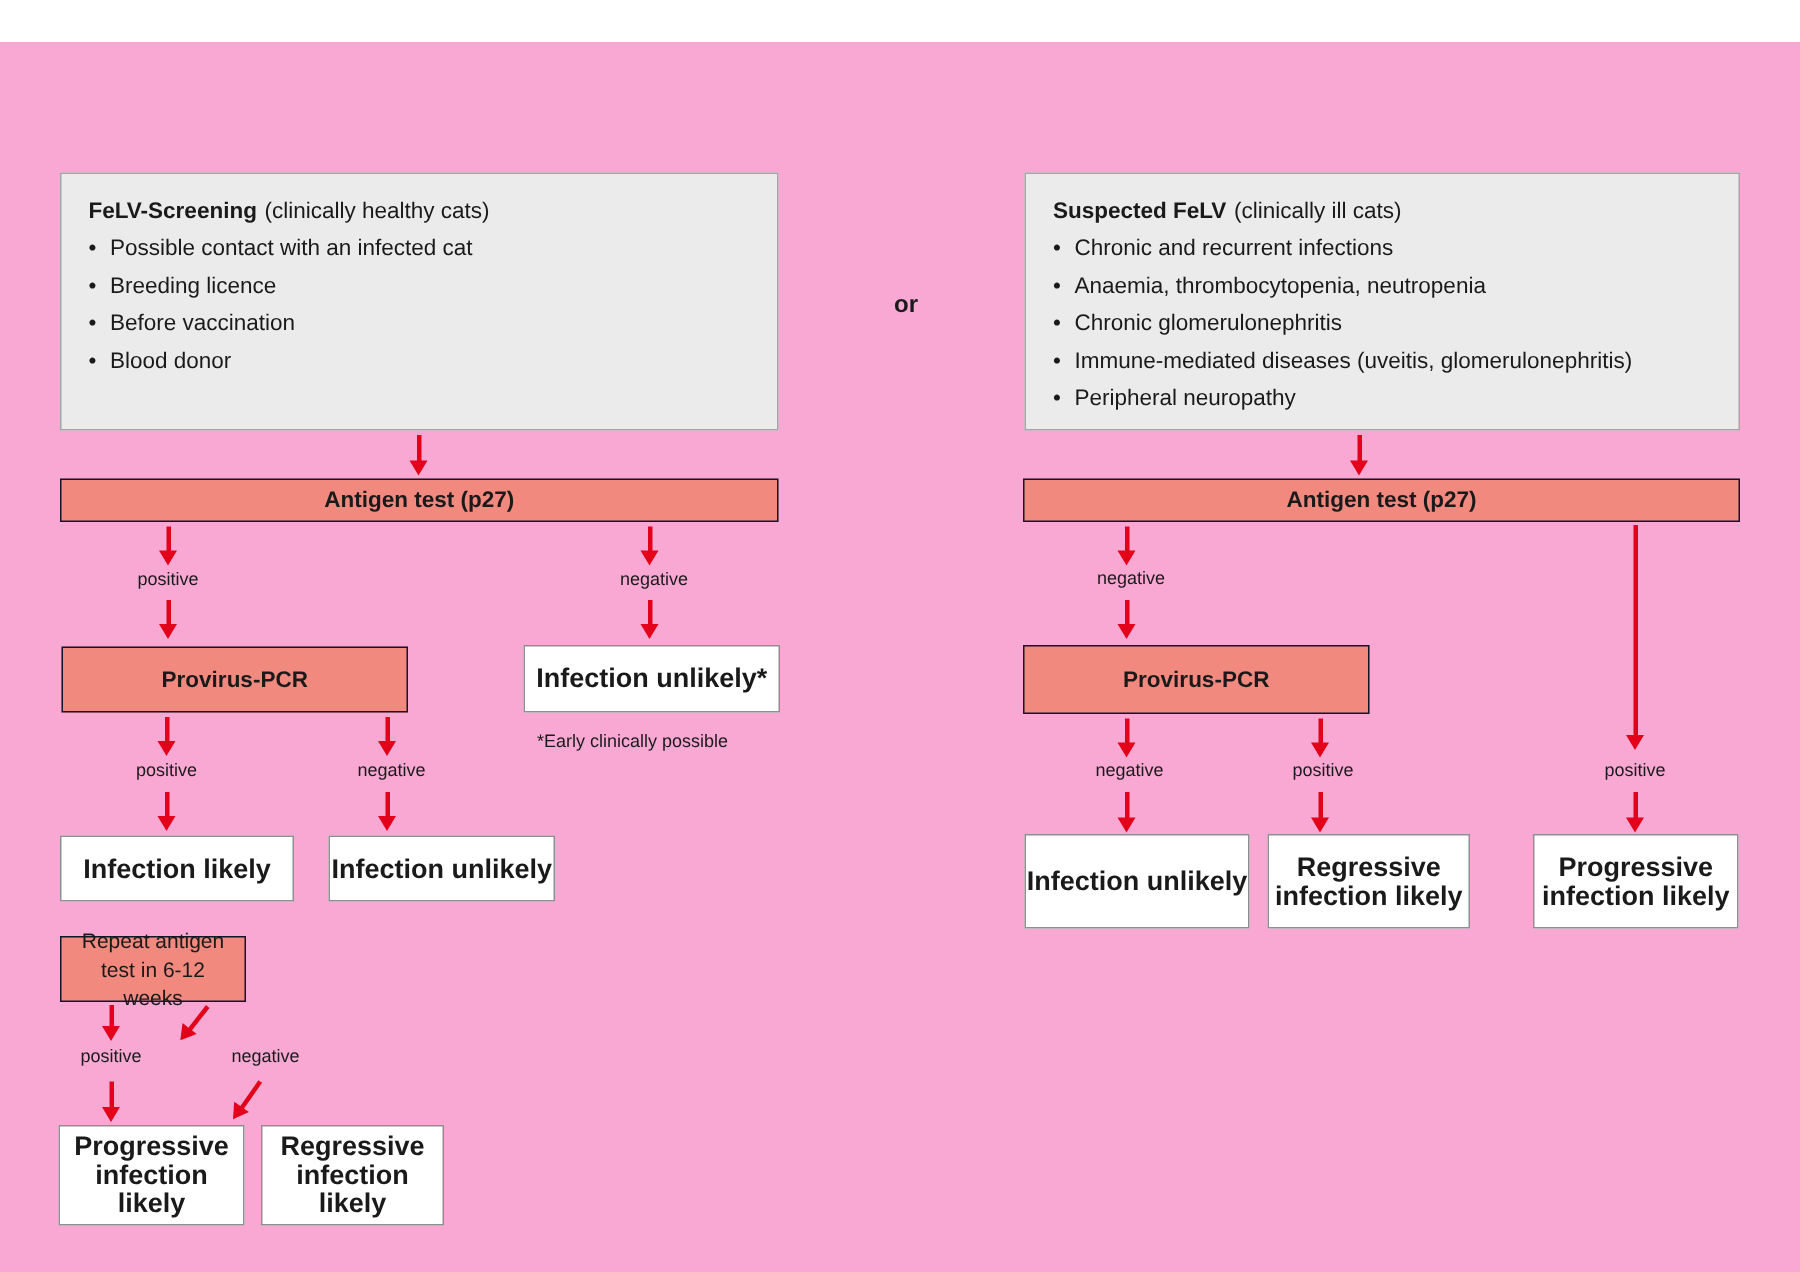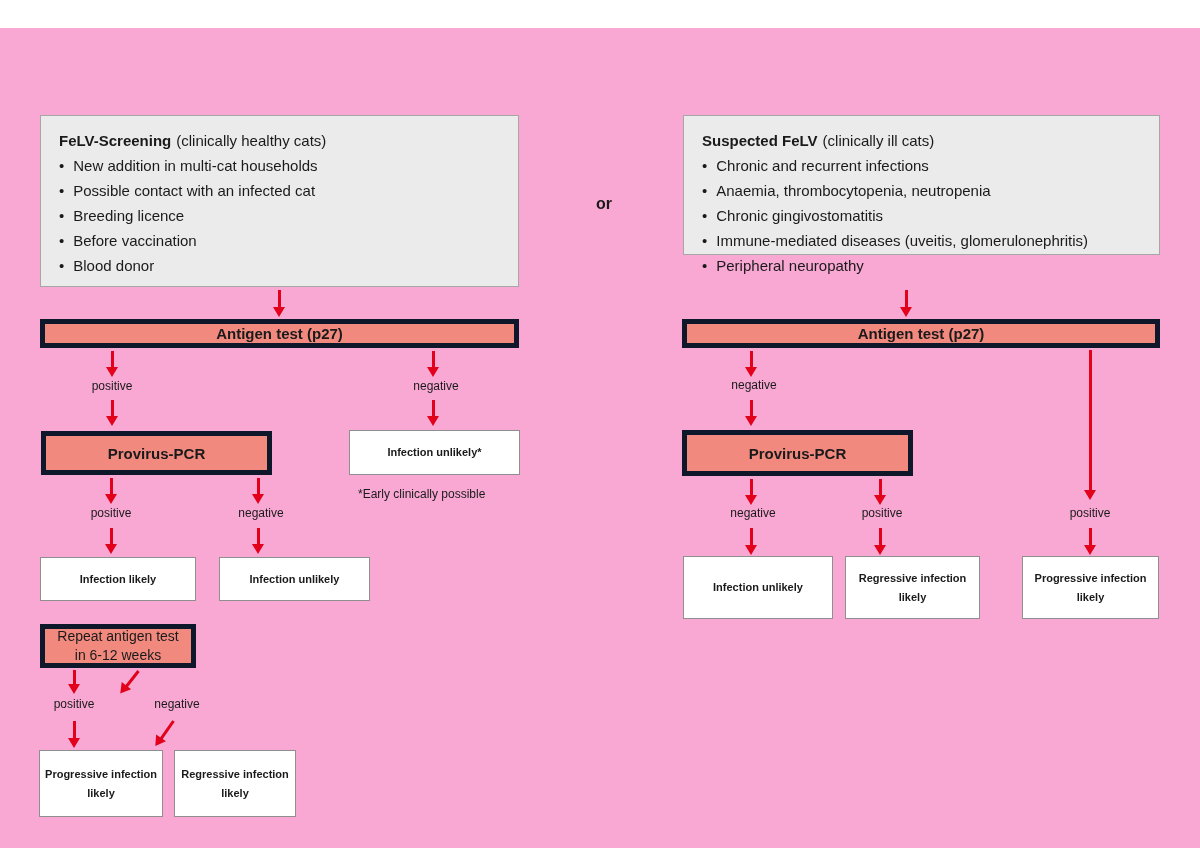--- a/index.html
+++ b/index.html
@@ -4,24 +4,24 @@
 <style>
   html,body { margin:0; padding:0; background:#fff; }
   #stage {
     position:relative; width:1200px; height:848px; background:#f9a8d4;
     font-family:Liberation Sans, sans-serif; color:#1a1a1a; overflow:hidden;margin-top:28px;
   }
   .box { position:absolute; box-sizing:border-box; display:flex; flex-direction:column;
          align-items:center; justify-content:center; text-align:center; }
   .gray   { background:#ebebeb; border:1px solid #a6a6a6; display:block; text-align:left;
             padding:12px 18px; font-size:15px; line-height:25px; }
-  .salmon { background:#f2897f; border:5px solid #0f172a; }
+  .salmon { background:#f2897f; border:1px solid #0f172a; }
   .white  { background:#ffffff; border:1px solid #8f8f8f; }
   .bold   { font-weight:bold; }
-  .boxlbl { font-weight:bold; font-size:11px; line-height:19px; }
+  .boxlbl { font-weight:bold; font-size:18px; line-height:19px; }
   .barlbl { font-weight:bold; font-size:15px; }
   .repeatlbl { font-weight:normal; font-size:14px; line-height:19px; padding:0 6px; }
   .sub { margin-left:5px; font-weight:normal; }
   .bullet::before { content:"•"; margin-right:9px; }
   .lbl { position:absolute; transform:translateX(-50%); font-size:12px; white-space:nowrap; }
   .footnote { position:absolute; font-size:12px; }
   .orlbl { position:absolute; transform:translateX(-50%); font-size:16px; font-weight:bold; }
   
   .arrow { position:absolute; width:13px; transform-origin:top center; }
   .arrow .shaft { position:absolute; left:5px; top:0; bottom:8px; width:3px; background:#e2001a; }
@@ -29,21 +29,20 @@
                   border-left:6.5px solid transparent; border-right:6.5px solid transparent;
                   border-top:10px solid #e2001a; }
 </style>
 </head>
 <body>
 
 <div id="stage">
 
   <div class="box gray" style="left:40px; top:87px; width:479px; height:172px;">
     <div><span class="bold">FeLV-Screening</span><span class="sub">(clinically healthy cats)</span></div>
-    <div class="bullet">New addition in multi-cat households</div>
     <div class="bullet">Possible contact with an infected cat</div>
     <div class="bullet">Breeding licence</div>
     <div class="bullet">Before vaccination</div>
     <div class="bullet">Blood donor</div>
   </div>
 
   <div class="orlbl" style="left:604px; top:167px;">or</div>
 
   <div class="arrow" style="left:272.5px; top:262px; height:27px;">
       <div class="shaft"></div>
@@ -103,21 +102,21 @@
       <div class="head"></div>
     </div>
 
   <div class="box white" style="left:40px; top:529px; width:156px; height:44px;">
     <span class="boxlbl">Infection likely</span>
   </div>
   <div class="box white" style="left:219px; top:529px; width:151px; height:44px;">
     <span class="boxlbl">Infection unlikely</span>
   </div>
 
-  <div class="box salmon" style="left:40px; top:596px; width:156px; height:44px;">
+  <div class="box salmon" style="left:40px; top:596px; width:124px; height:44px;">
     <span class="repeatlbl">Repeat antigen test in 6-12 weeks</span>
   </div>
 
   <div class="arrow" style="left:67.5px; top:642px; height:24px;">
       <div class="shaft"></div>
       <div class="head"></div>
     </div>
   <div class="lbl" style="left:74px; top:669px;">positive</div>
   <div class="arrow" style="left:67.5px; top:693px; height:27px;">
       <div class="shaft"></div>
@@ -134,25 +133,25 @@
       <div class="head"></div>
     </div>
 
   <div class="box white" style="left:39px; top:722px; width:124px; height:67px;">
     <span class="boxlbl">Progressive infection likely</span>
   </div>
   <div class="box white" style="left:174px; top:722px; width:122px; height:67px;">
     <span class="boxlbl">Regressive infection likely</span>
   </div>
 
-  <div class="box gray" style="left:683px; top:87px; width:477px; height:140px;">
+  <div class="box gray" style="left:683px; top:87px; width:477px; height:172px;">
     <div><span class="bold">Suspected FeLV</span><span class="sub">(clinically ill cats)</span></div>
     <div class="bullet">Chronic and recurrent infections</div>
     <div class="bullet">Anaemia, thrombocytopenia, neutropenia</div>
-    <div class="bullet">Chronic gingivostomatitis</div>
+    <div class="bullet">Chronic glomerulonephritis</div>
     <div class="bullet">Immune-mediated diseases (uveitis, glomerulonephritis)</div>
     <div class="bullet">Peripheral neuropathy</div>
   </div>
 
   <div class="arrow" style="left:899.5px; top:262px; height:27px;">
       <div class="shaft"></div>
       <div class="head"></div>
     </div>
 
   <div class="box salmon" style="left:682px; top:291px; width:478px; height:29px;">

